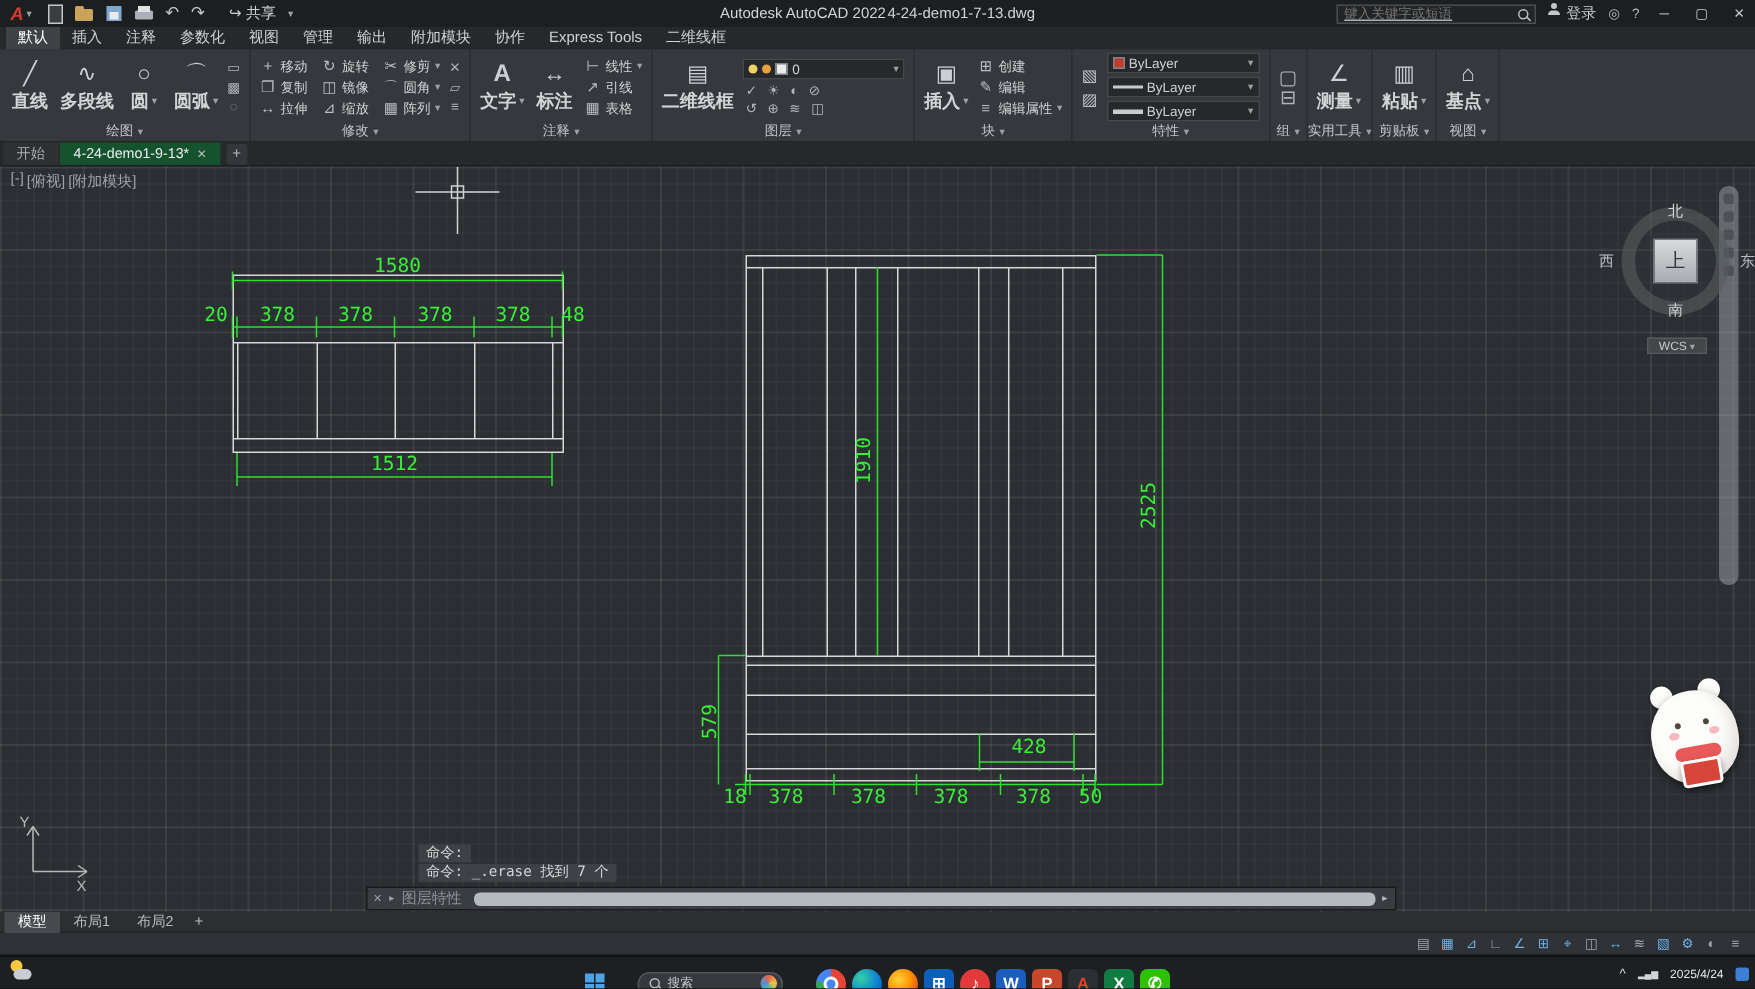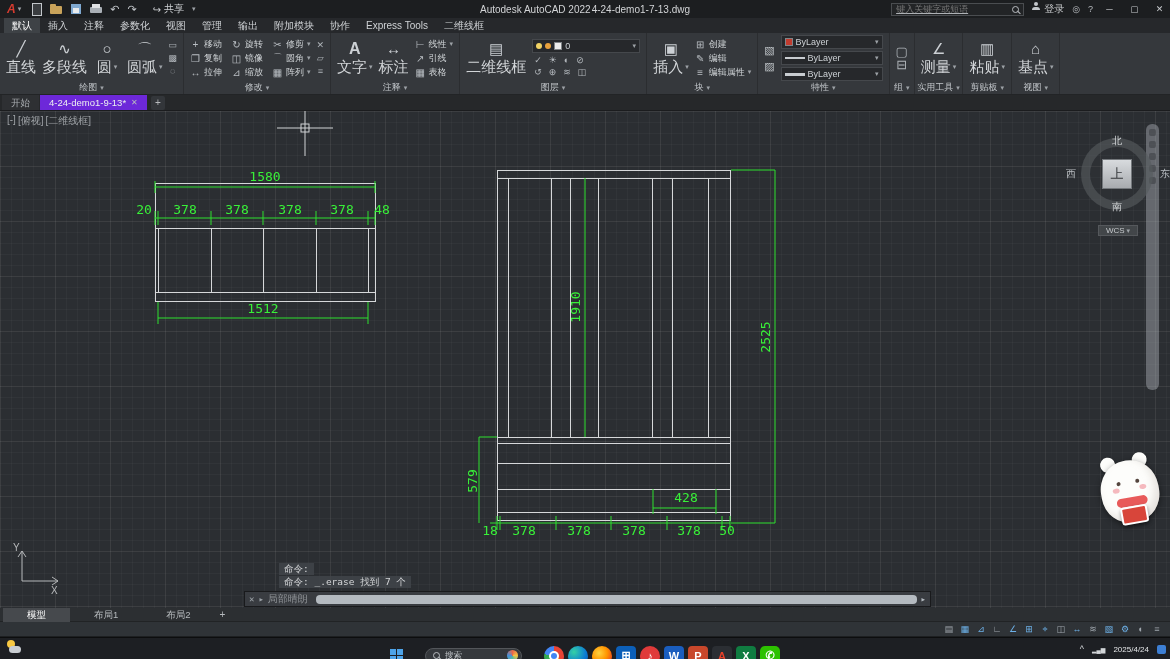--- a/index.html
+++ b/index.html
@@ -43,21 +43,21 @@
   .rtab.active { background:#3e4246; color:#fff; }
   
   .ribbon { display:flex; background:#35383c; height:62px; border-bottom:1px solid #222426; }
   .panel { display:flex; flex-direction:column; border-right:1px solid #2b2d30; }
   .pbody { flex:1; display:flex; align-items:center; gap:6px; padding:2px 6px 0; }
   .pfoot { height:13px; display:flex; align-items:center; justify-content:center; gap:3px; font-size:9px; color:#c2c6ca; }
   .tool-big { display:flex; flex-direction:column; align-items:center; gap:1px; min-width:28px; }
   .ticon { font-size:15px; color:#ccd0d4; line-height:17px; height:17px; }
   .big-a { font-weight:bold; font-size:16px; }
   .lblrow { display:flex; align-items:center; gap:2px; }
-  .tlabel, .lblrow span:first-child { font-size:15px; color:#d2d5d8; white-space:nowrap; }
+  .tlabel, .lblrow span:first-child { font-size:12px; color:#d2d5d8; white-space:nowrap;font-weight:bold; }
   .tgrid { display:grid; grid-template-columns:auto auto auto; column-gap:9px; row-gap:1px; }
   .tool-sm { display:flex; align-items:center; gap:3px; font-size:9px; color:#cfd3d6; height:13px; white-space:nowrap; }
   .sicon { font-size:10px; color:#b9bec3; width:11px; text-align:center; }
   .minicol { display:flex; flex-direction:column; gap:2px; }
   .minicol span { font-size:9px; color:#aeb3b8; line-height:11px; text-align:center; }
   .smcol { display:flex; flex-direction:column; justify-content:center; gap:1px; }
   .combo { display:flex; align-items:center; gap:3px; height:14px; background:#26282b; border:1px solid #45484c; padding:0 3px; font-size:9px; color:#cdd1d5; }
   .combo .caret { margin-left:auto; }
   .swatch { width:8px; height:8px; background:#ececec; border:1px solid #808488; flex:none; }
   .swatch.red { background:#c23b2e; }
@@ -69,21 +69,21 @@
   .laycol { display:flex; flex-direction:column; gap:2px; width:108px; }
   .layicons { display:flex; gap:7px; justify-content:flex-start; padding-left:2px; }
   .layicons span { font-size:9px; color:#b2b7bc; }
   .propicons { display:flex; flex-direction:column; gap:3px; align-items:center; }
   .propicons span { font-size:11px; color:#c2c7cb; }
   .propcol { display:flex; flex-direction:column; gap:2px; width:102px; }
   .rspacer { flex:1; }
   
   .filetabs { height:16px; background:#26282a; display:flex; align-items:flex-end; padding-left:2px; gap:1px; border-bottom:1px solid #1b1c1e; }
   .ftab { height:15px; line-height:15px; padding:0 9px; font-size:9.5px; color:#a9adb1; background:#2e3033; }
-  .ftab.active { background:#6d28d9; color:#eceef0; display:flex; align-items:center; gap:5px; }
+  .ftab.active { background:#14532d; color:#eceef0; display:flex; align-items:center; gap:5px; }
   .ftclose { font-size:8px; color:#b8bbbe; }
   .ftplus { width:14px; height:14px; margin-left:3px; border-radius:2px; background:#33363a; color:#b8bbbe; font-size:10px; display:flex; align-items:center; justify-content:center; align-self:center; }
   
   .canvas { position:relative; height:497px; background:#2b2e32; overflow:hidden;
     background-image:
       linear-gradient(rgba(255,255,255,.027) 1px, transparent 1px),
       linear-gradient(90deg, rgba(255,255,255,.027) 1px, transparent 1px),
       linear-gradient(rgba(255,255,255,.05) 1px, transparent 1px),
       linear-gradient(90deg, rgba(255,255,255,.05) 1px, transparent 1px);
     background-size:11px 11px, 11px 11px, 55px 55px, 55px 55px; }
@@ -115,21 +115,21 @@
   .st-ear1 { left:12px; top:3px; } .st-ear2 { left:44px; top:3px; }
   .st-body { position:absolute; left:8px; top:9px; width:58px; height:62px; background:#fdfdfb; border-radius:48% 48% 46% 46%; box-shadow:0 2px 6px rgba(0,0,0,.45), inset -4px -5px 9px rgba(185,175,165,.35); }
   .st-eye1,.st-eye2 { position:absolute; width:4px; height:4px; border-radius:50%; background:#54453e; }
   .st-eye1 { left:17px; top:20px; } .st-eye2 { left:36px; top:20px; }
   .st-cheek1,.st-cheek2 { position:absolute; width:7px; height:5px; border-radius:50%; background:rgba(240,140,150,.6); }
   .st-cheek1 { left:12px; top:26px; } .st-cheek2 { left:39px; top:26px; }
   .st-scarf { position:absolute; left:14px; top:37px; width:31px; height:9px; border-radius:5px; background:#e85a5a; }
   .st-book { position:absolute; left:16px; top:46px; width:27px; height:18px; background:#d8453a; border:2px solid #fff; border-radius:3px; box-shadow:0 2px 4px rgba(0,0,0,.4); }
   
   .layoutbar { height:14px; background:#2c2f32; display:flex; align-items:center; padding-left:3px; border-bottom:1px solid #212325; }
-  .ltab { padding:0 24px; font-size:9.5px; color:#b6babd; height:14px; line-height:14px; }
+  .ltab { padding:0 9px; font-size:9.5px; color:#b6babd; height:14px; line-height:14px; }
   .ltab.active { background:#46494d; color:#fff; }
   .lplus { margin-left:5px; color:#b6babd; font-size:10px; }
   
   .statusbar { height:15px; background:#2f3337; display:flex; align-items:center; justify-content:flex-end; padding-right:6px; gap:2px; border-bottom:1px solid #1d1f21; }
   .sic { min-width:14px; height:12px; display:flex; align-items:center; justify-content:center; font-size:9px; color:#9fa6ad; border-radius:2px; }
   .sic.on { color:#6db1e8; }
   
   .taskbar { height:22px; background:#1d1f23; position:relative; border-top:1px solid #0c0d0e; }
   .tb-weather { position:absolute; left:6px; top:2px; display:flex; gap:4px;flex-direction:column; }
   .wicon { width:15px; height:14px; position:relative; }
@@ -522,21 +522,21 @@
       <span>4-24-demo1-9-13*</span>
       <span class="ftclose">✕</span>
     </div>
     <div class="ftplus">+</div>
   </div>
 
   <div class="canvas">
     <div class="vplabel">
       <span>[-]</span>
       <span>[俯视]</span>
-      <span>[二维线框]</span>
+      <span>[附加模块]</span>
     </div>
 
     <svg class="dsvg" viewBox="0 0 1170 497">
 
       <g stroke="#d6d8da" fill="none" stroke-width="1">
         <rect x="155.5" y="72.5" width="220" height="118"></rect>
         <line x1="155.5" y1="117.5" x2="375.5" y2="117.5"></line>
         <line x1="155.5" y1="181.5" x2="375.5" y2="181.5"></line>
         <line x1="158.5" y1="117.5" x2="158.5" y2="181.5"></line>
         <line x1="211.5" y1="117.5" x2="211.5" y2="181.5"></line>
@@ -660,21 +660,21 @@
       <i></i>
       <i></i>
       <i></i>
     </div>
 
     <div class="cmdline1">命令:</div>
     <div class="cmdline2">命令: _.erase 找到 7 个</div>
     <div class="cmdbar">
       <span class="cmdicon">✕</span>
       <span class="cmdicon">▸</span>
-      <span class="cmdghost">局部晴朗</span>
+      <span class="cmdghost">图层特性</span>
       <div class="cmdscroll"></div>
       <span class="cmdscrollarrow">▸</span>
     </div>
 
     <div class="sticker">
       <div class="st-ear1"></div>
         <div class="st-ear2"></div>
       <div class="st-body">
         <div class="st-eye1"></div>
           <div class="st-eye2"></div>

